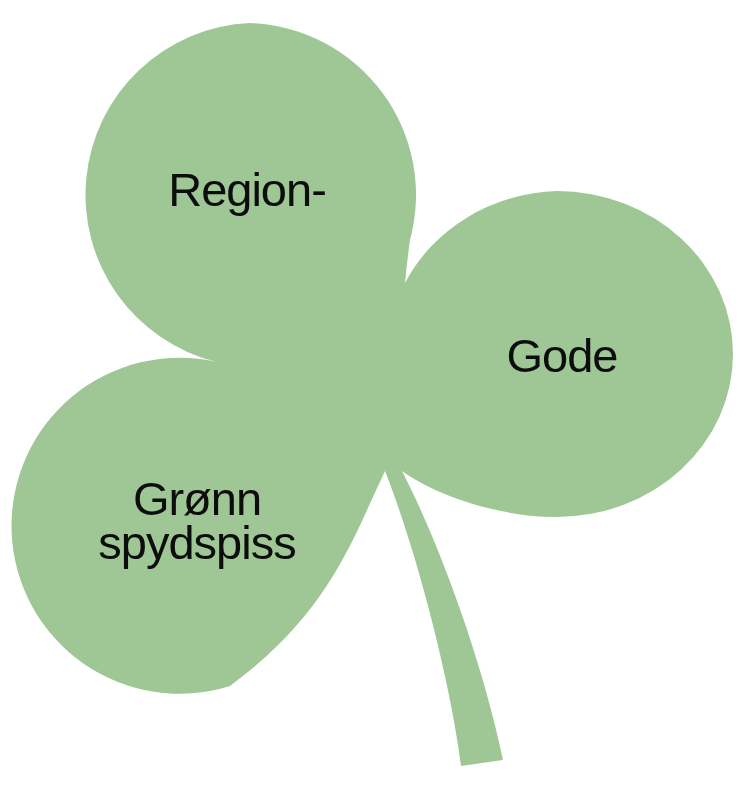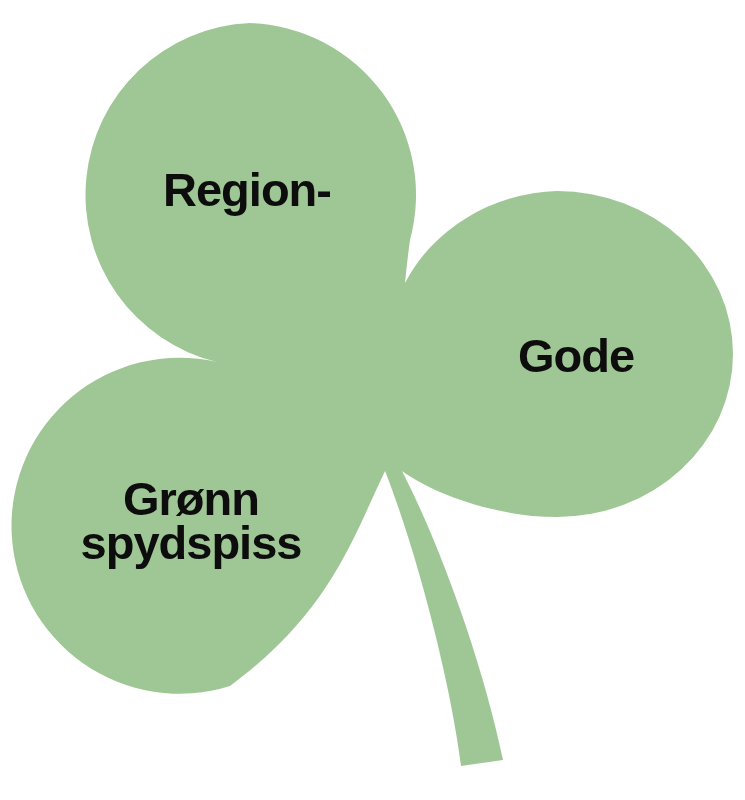--- a/index.html
+++ b/index.html
@@ -26,31 +26,31 @@
   .leaf-label {
     position: absolute;
     width: 320px;
     height: 105px;
     display: flex;
     flex-direction: column;
     align-items: center;
     justify-content: center;
     text-align: center;
     color: #0d0d0d;
-    font-weight: bold;
+    font-weight: normal;
     font-size: 47px;
     line-height: 0.93;
     letter-spacing: -1px;
     white-space: nowrap;
     pointer-events: none;
   }
   .leaf-label span { display: block; }
   .label-top-left   { left: 87px;  top: 137px; }
-  .label-right      { left: 416px; top: 303px; }
-  .label-bottom-left{ left: 31px;  top: 468px; }
+  .label-right      { left: 402px; top: 303px; }
+  .label-bottom-left{ left: 37px;  top: 468px; }
 </style>
 </head>
 <body>
 
 <div class="canvas">
 
   <svg class="clover-svg" viewBox="0 0 745 800" xmlns="http://www.w3.org/2000/svg" aria-hidden="true">
     <path d="M 217 362
              A 172 172 0 0 1 250 23
              A 172 172 0 0 1 410 240

